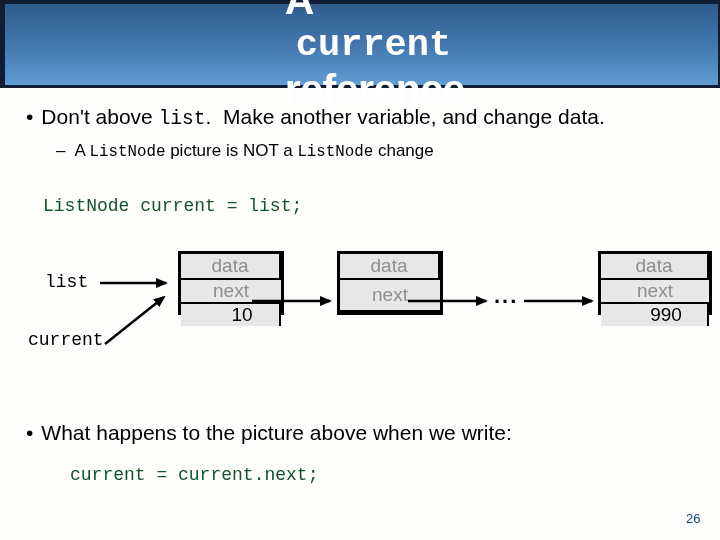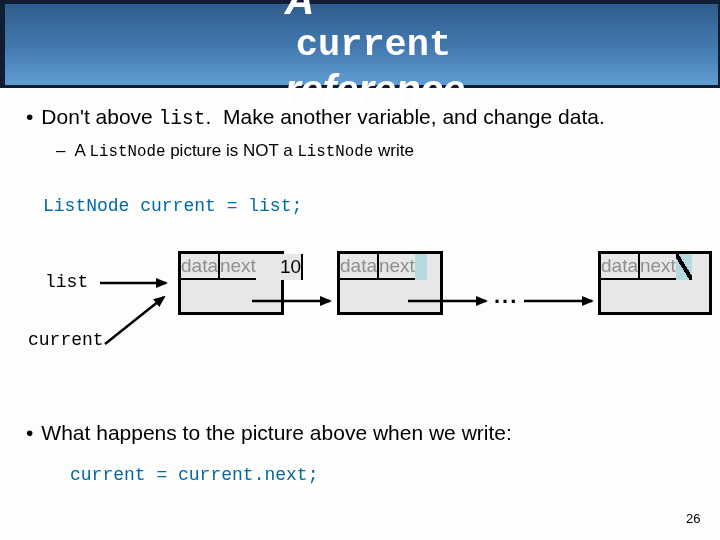--- a/index.html
+++ b/index.html
@@ -19,34 +19,34 @@
     width: 720px; height: 88px;
     box-sizing: border-box;
     background: linear-gradient(180deg, #2f5c8c 0%, #447ab0 55%, #609dd3 100%);
     border-top: 4px solid #101d32;
     border-bottom: 3px solid #101d32;
     border-left: 5px solid #101d32;
     border-right: 2px solid #101d32;
     display: flex; align-items: center; justify-content: center;
   }
   .title-text { color: #ffffff; white-space: pre; }
-  .title-sans { font-size: 41px; font-weight: bold; letter-spacing: -0.5px; font-style: italic; }
+  .title-sans { font-size: 41px; font-weight: bold; letter-spacing: -0.5px; }
   .title-mono { font-family: "Liberation Mono", monospace; font-size: 37px; font-weight: bold; margin: 0 11px; }
   
   .bullet { position: absolute; display: flex; white-space: pre; color: #000; }
   .b1 { left: 26px; top: 105px; font-size: 21px; }
   .b2 { left: 26px; top: 421px; font-size: 21px; }
   .bullet .marker { margin-right: 8px; }
   .sub { left: 56px; top: 141px; font-size: 17px; }
   .sub .marker { margin-right: 9px; }
   .inline-mono { font-family: "Liberation Mono", monospace; font-size: 0.93em; }
   .code-line {
     position: absolute;
     font-family: "Liberation Mono", monospace;
-    font-size: 18px; color: #0369a1; white-space: pre;
+    font-size: 18px; color: #14532d; white-space: pre;
   }
   .code1 { left: 43px; top: 196px; }
   .code2 { left: 43px; top: 465px; margin-left: 27px; }
   
   .diagram { position: absolute; left: 0; top: 235px; width: 720px; height: 130px; }
   .ref-label {
     position: absolute;
     font-family: "Liberation Mono", monospace;
     font-size: 18px; color: #000; white-space: pre;
   }
@@ -55,21 +55,21 @@
   .ellipsis {
     position: absolute; left: 494px; top: 48px;
     font-size: 22px; font-weight: bold; color: #000; letter-spacing: 2px;
   }
   .node {
     position: absolute; top: 16px; height: 64px;
     box-sizing: border-box;
     border: 3px solid #000;
     background: #e7e7e7;
     display: grid;
-    grid-template-columns: 1fr 1fr 1fr 1fr;
+    grid-template-columns: 1fr;
     grid-template-rows: 26px 1fr;
   }
   .node1 { left: 178px; width: 106px; }
   .node2 { left: 337px; width: 106px; }
   .node3 { left: 598px; width: 114px; }
   .cell {
     display: flex; align-items: center; justify-content: center;
     font-size: 19px; box-sizing: border-box; background: #e7e7e7;
   }
   .cell.hdr { color: #8f8f8f; border-bottom: 2px solid #000; }
@@ -79,21 +79,21 @@
   .cell.ptr.null {
     background-color: #b6dade;
     background-image: linear-gradient(to top right,
       transparent calc(50% - 2px), #000 calc(50% - 2px),
       #000 calc(50% + 2px), transparent calc(50% + 2px));
   }
   .arrow-layer { position: absolute; left: 0; top: 0; width: 720px; height: 130px; pointer-events: none; }
   
   .page-number {
     position: absolute; left: 686px; top: 511px;
-    font-size: 13px; color: #000000;
+    font-size: 13px; color: #0c4a6e;
   }
 </style>
 </head>
 <body>
 
 <div class="slide">
 
   <div class="title-bar">
     <div class="title-text">
       <span class="title-sans">A</span>
@@ -102,21 +102,21 @@
     </div>
   </div>
 
   <div class="bullet b1">
     <span class="marker">•</span>
     <span><span>Don't above </span><span class="inline-mono">list</span><span>.  Make another variable, and change data.</span></span>
   </div>
 
   <div class="bullet sub">
     <span class="marker">–</span>
-    <span><span>A </span><span class="inline-mono">ListNode</span><span> picture is NOT a </span><span class="inline-mono">ListNode</span><span> write</span></span>
+    <span><span>A </span><span class="inline-mono">ListNode</span><span> picture is NOT a </span><span class="inline-mono">ListNode</span><span> change</span></span>
   </div>
 
   <div class="code-line code1">ListNode current = list;</div>
 
   <div class="diagram">
 
     <span class="ref-label list-label">list</span>
     <span class="ref-label current-label">current</span>
     <span class="ellipsis">...</span>
 
@@ -129,20 +129,21 @@
 
     <div class="node node2">
       <div class="cell hdr left">data</div>
       <div class="cell hdr">next</div>
       <div class="cell ptr"></div>
     </div>
 
     <div class="node node3">
       <div class="cell hdr left">data</div>
       <div class="cell hdr">next</div>
+      <div class="cell val left">990</div>
       <div class="cell ptr null"></div>
     </div>
 
     <svg class="arrow-layer" viewBox="0 0 720 130">
       <defs>
         <marker id="ah" markerWidth="12" markerHeight="10" refX="10" refY="5" orient="auto" markerUnits="userSpaceOnUse">
           <path d="M0,0 L12,5 L0,10 z" fill="#000"></path>
         </marker>
       </defs>
       <line x1="100" y1="48" x2="166" y2="48" stroke="#000" stroke-width="2.5" marker-end="url(#ah)"></line>

